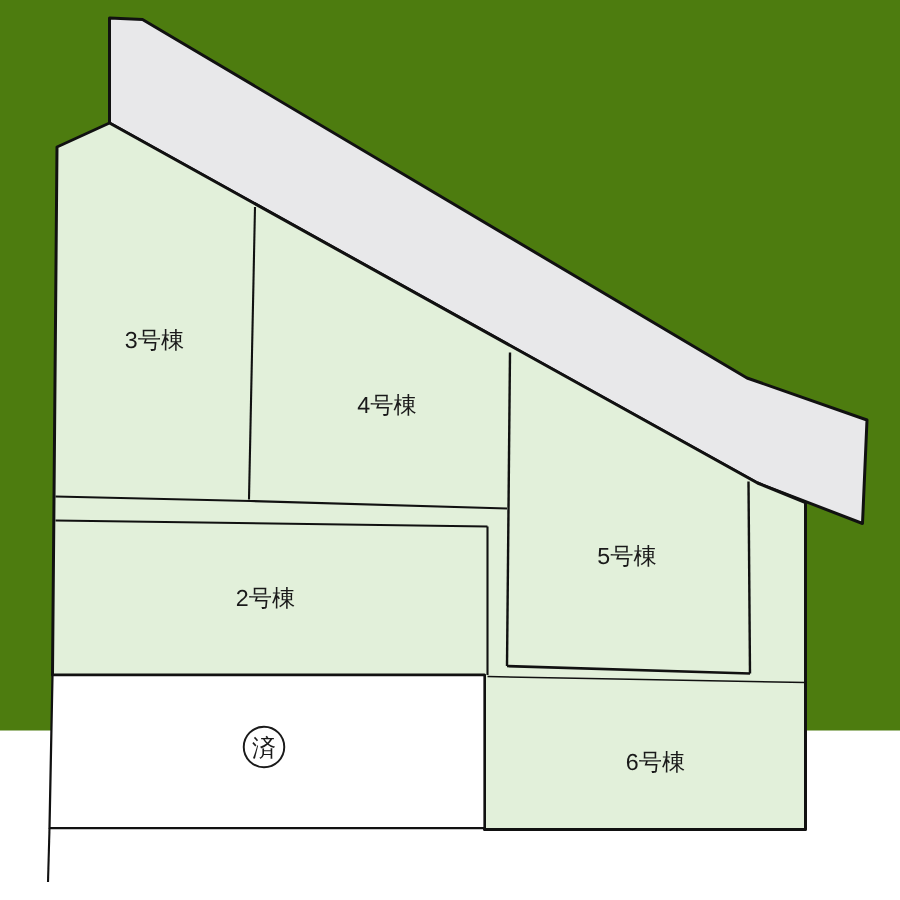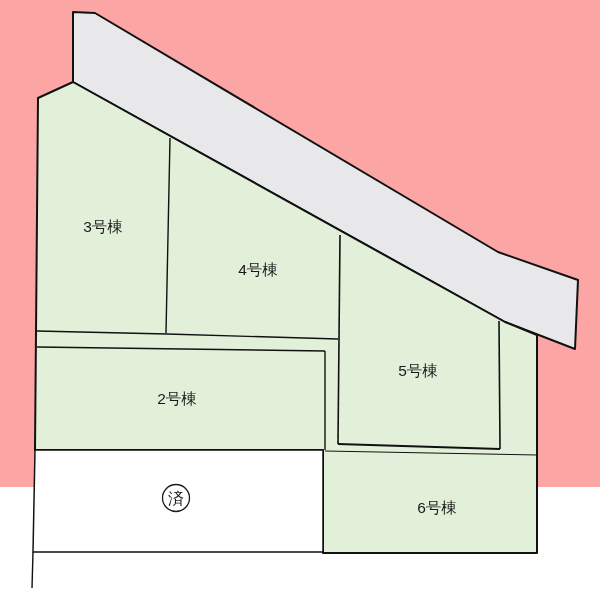--- a/index.html
+++ b/index.html
@@ -7,21 +7,21 @@
     padding: 0;
     background: #ffffff;
     width: 600px;
     height: 600px;
     overflow: hidden;
   }
   .plan-wrap {
     width: 600px;
     height: 487px;
     position: relative;
-    background: #fca5a5;
+    background: #4d7c0f;
   }
   svg {
     display: block;
   }
   .lot-label {
     font-family: "Liberation Sans", sans-serif;
     font-size: 15.5px;
     fill: #1a1a1a;
     text-anchor: middle;
   }

